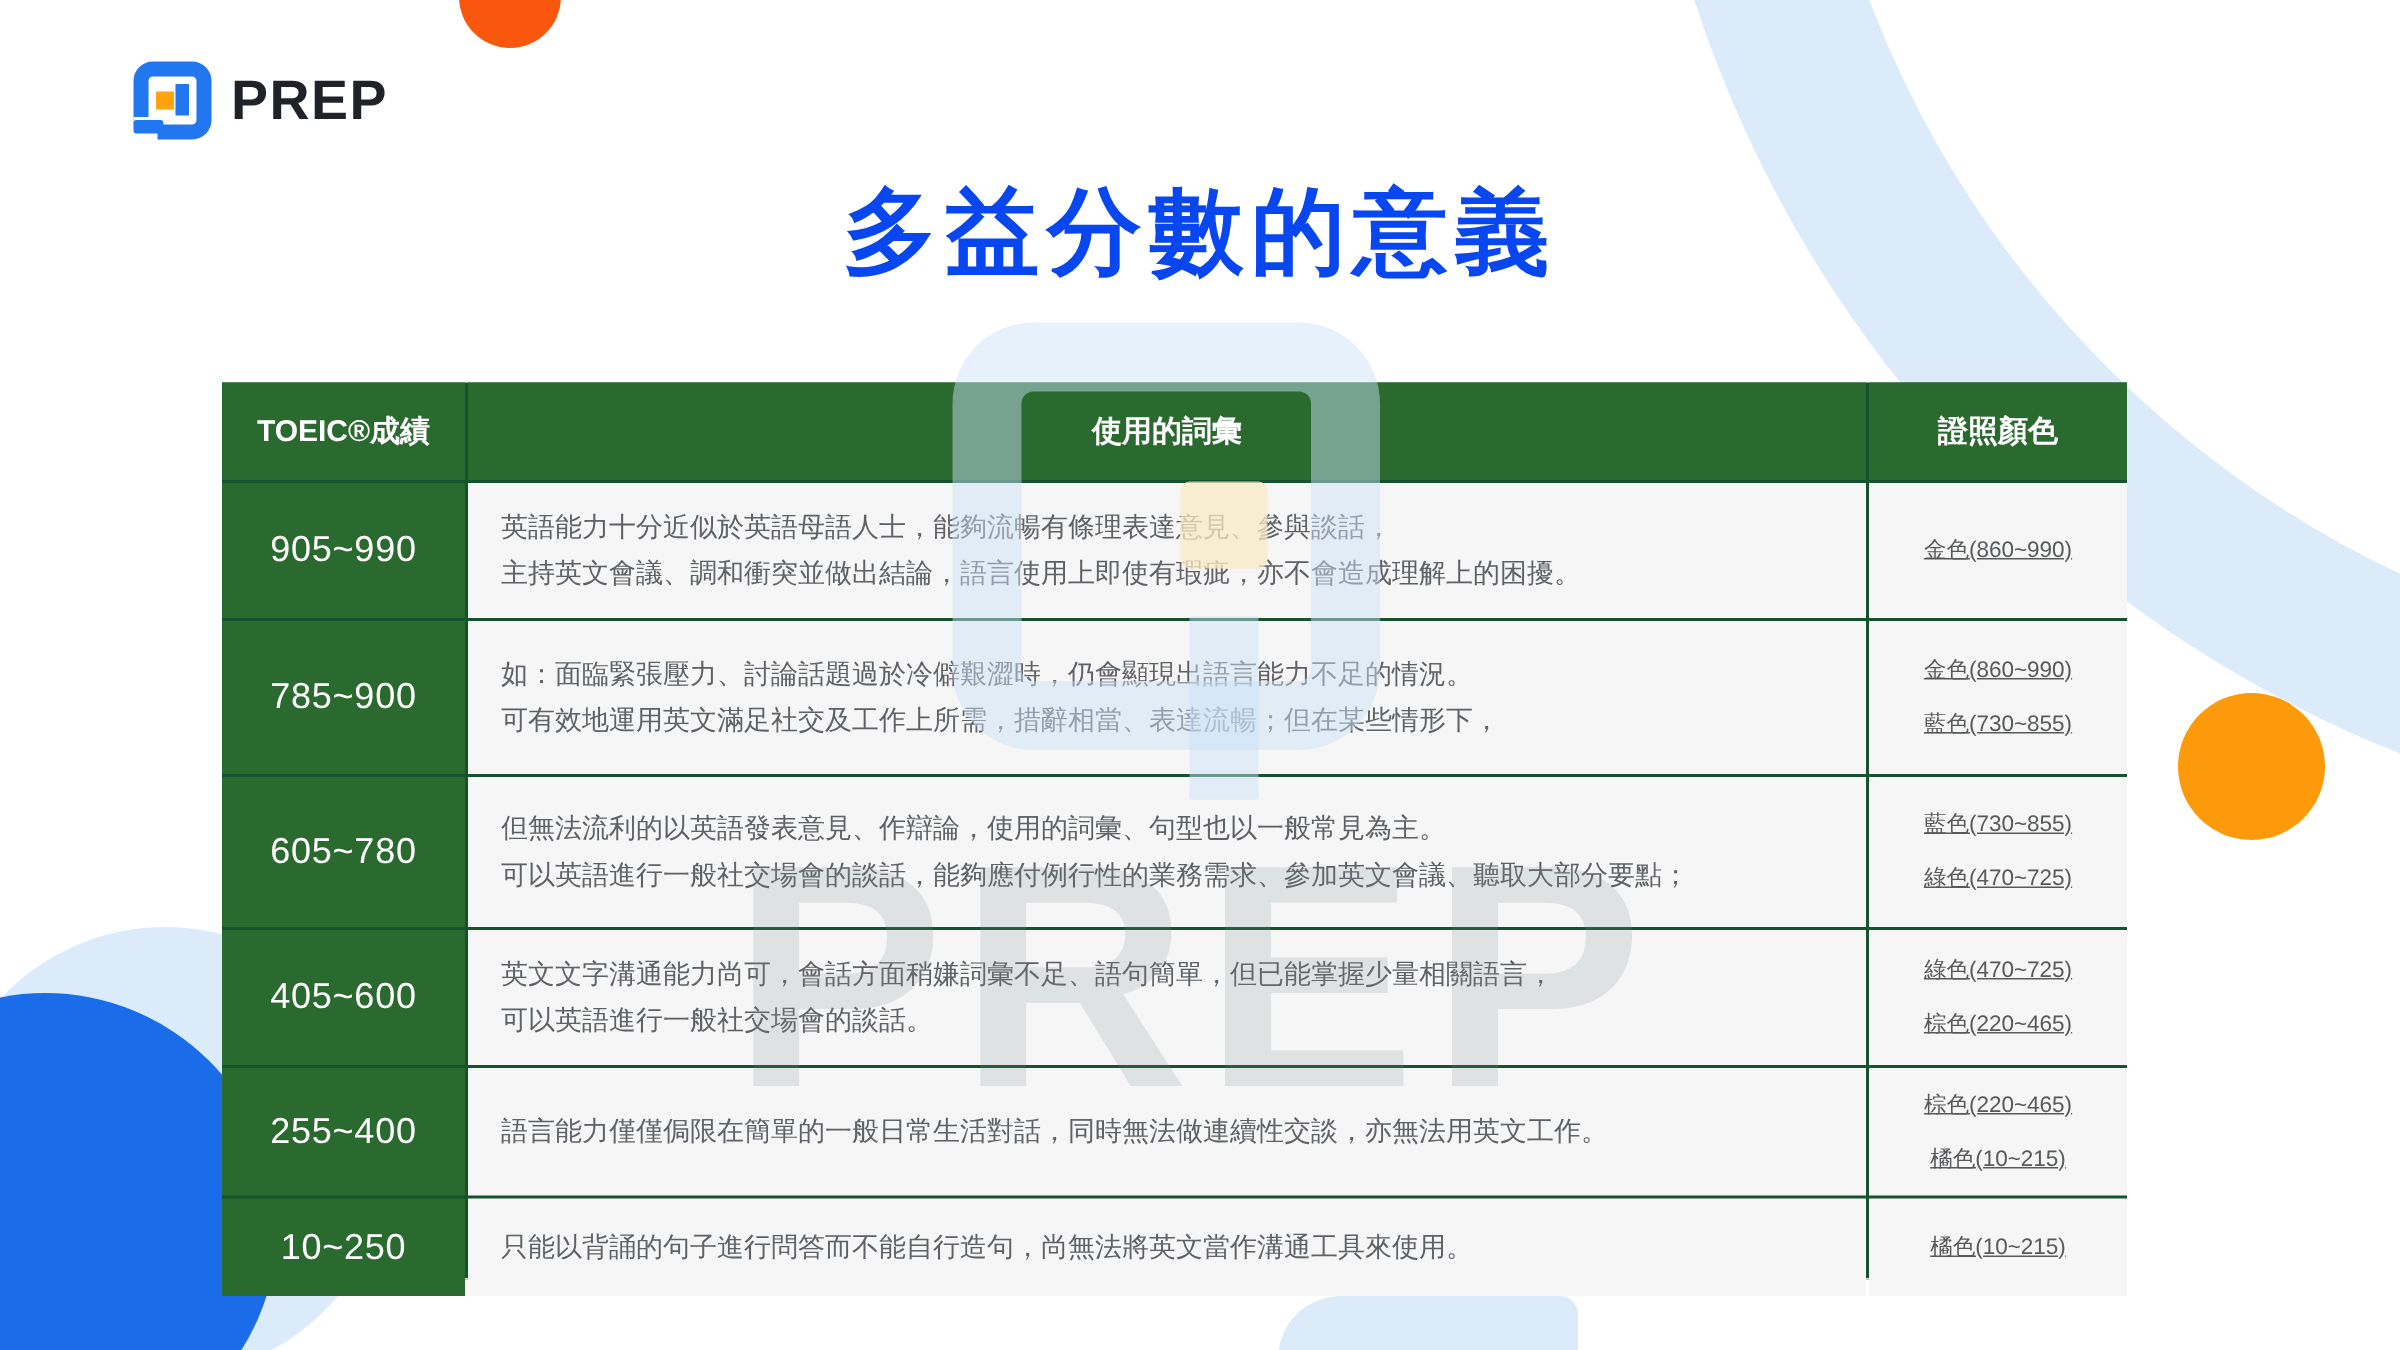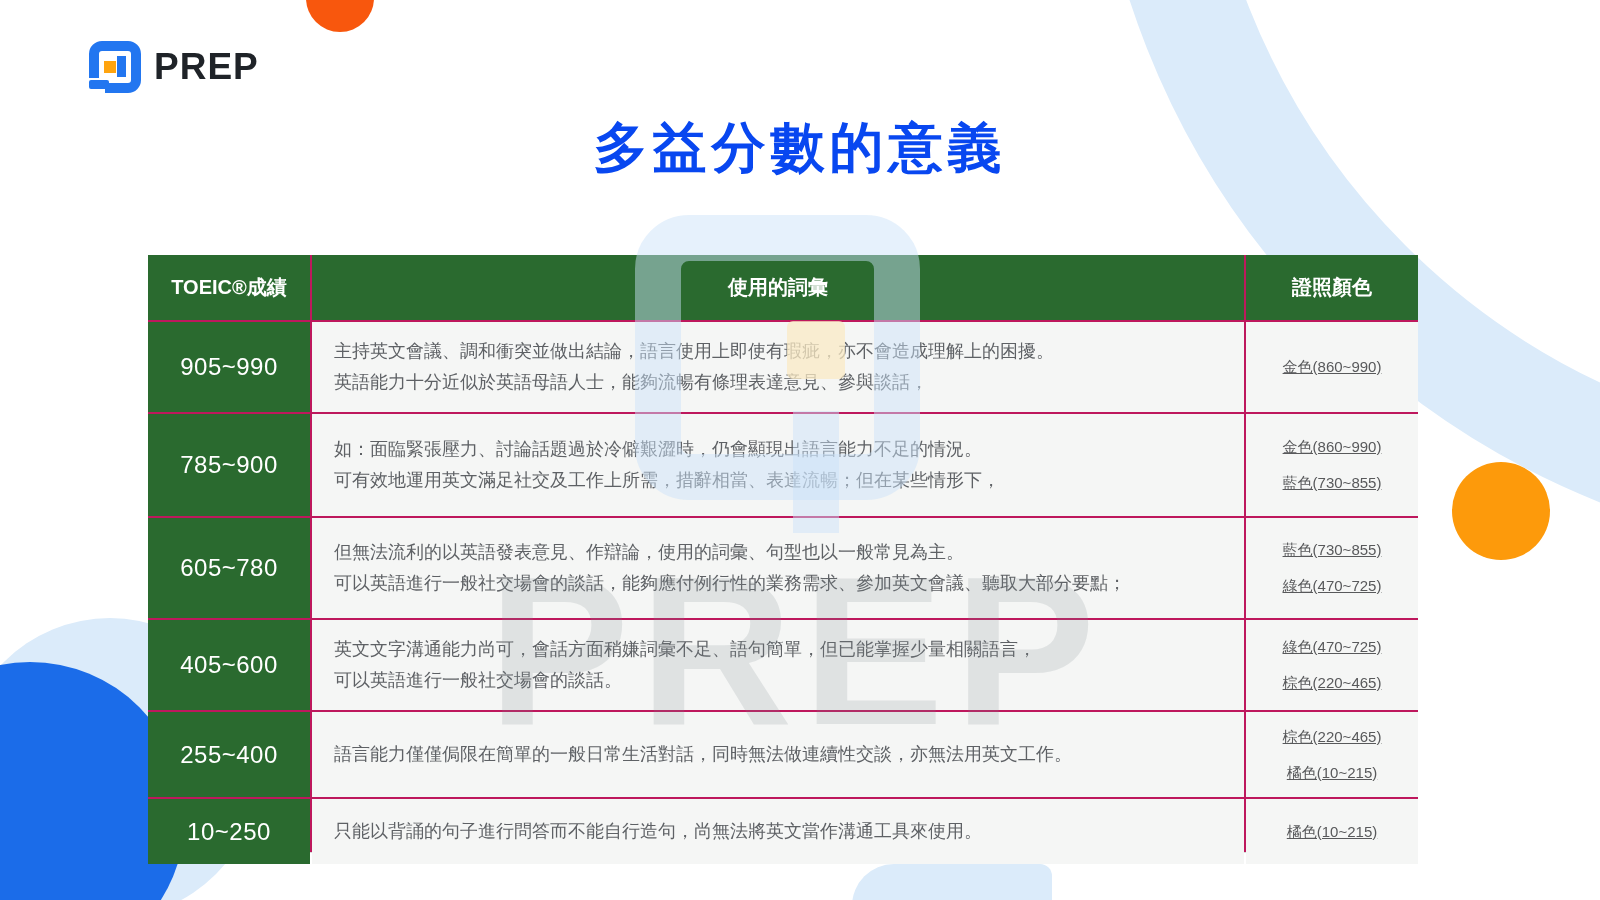--- a/index.html
+++ b/index.html
@@ -31,27 +31,27 @@
   .deco-bottom-blob{left:852px;top:864px;width:200px;height:50px;background:var(--light-blue);
     border-radius:42px 12px 0 0;z-index:0;}
 
   
   .logo{position:absolute;left:88px;top:40px;display:flex;align-items:center;gap:12px;z-index:4;}
   .logo-text{font-size:37px;font-weight:800;color:#1F2328;letter-spacing:1px;}
 
   
   .page-title{
     position:absolute;left:0;right:0;top:112px;margin:0;text-align:center;
-    font-size:54px;font-weight:900;color:var(--title-blue);letter-spacing:5px;z-index:4;
+    font-size:63px;font-weight:900;color:var(--title-blue);letter-spacing:5px;z-index:4;
   }
 
   
   .score-table{
     position:absolute;left:148px;top:255px;width:1270px;height:597px;z-index:2;
-    display:grid;background:#be185d;
+    display:grid;background:#14532d;
     grid-template-columns:162px 932px 172px;
     grid-template-rows:65px 90px 102px 100px 90px 85px 65px;
     gap:2px;
     border-bottom:1px solid #D8DCD8;
     box-sizing:content-box;
   }
   .cell{display:flex;flex-direction:column;justify-content:center;box-sizing:border-box;}
   .head{background:var(--green);color:#ffffff;font-weight:700;font-size:20px;align-items:center;}
   .score{background:var(--green);color:#ffffff;font-weight:400;font-size:24px;align-items:center;letter-spacing:.5px;}
   .ability{background:var(--body-bg);color:var(--body-text);font-size:18px;line-height:31px;padding-left:22px;padding-right:16px;align-items:flex-start;}
@@ -93,22 +93,22 @@
 </div>
 
 <h1 class="page-title">多益分數的意義</h1>
 
 <div class="score-table">
   <div class="cell head">TOEIC®成績</div>
   <div class="cell head">使用的詞彙</div>
   <div class="cell head">證照顏色</div>
 <div class="cell score">905~990</div>
     <div class="cell ability">
+      <div class="">英語能力十分近似於英語母語人士，能夠流暢有條理表達意見、參與談話，</div>
       <div class="">主持英文會議、調和衝突並做出結論，語言使用上即使有瑕疵，亦不會造成理解上的困擾。</div>
-      <div class="">英語能力十分近似於英語母語人士，能夠流暢有條理表達意見、參與談話，</div>
     </div>
     <div class="cell colorcell">
       <div class="">金色(860~990)</div>
     </div>
     <div class="cell score">785~900</div>
     <div class="cell ability">
       <div class="">如：面臨緊張壓力、討論話題過於冷僻艱澀時，仍會顯現出語言能力不足的情況。</div>
       <div class="">可有效地運用英文滿足社交及工作上所需，措辭相當、表達流暢；但在某些情形下，</div>
     </div>
     <div class="cell colorcell">

